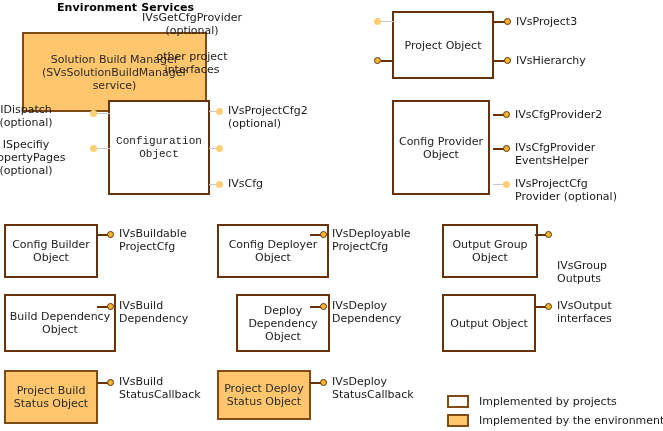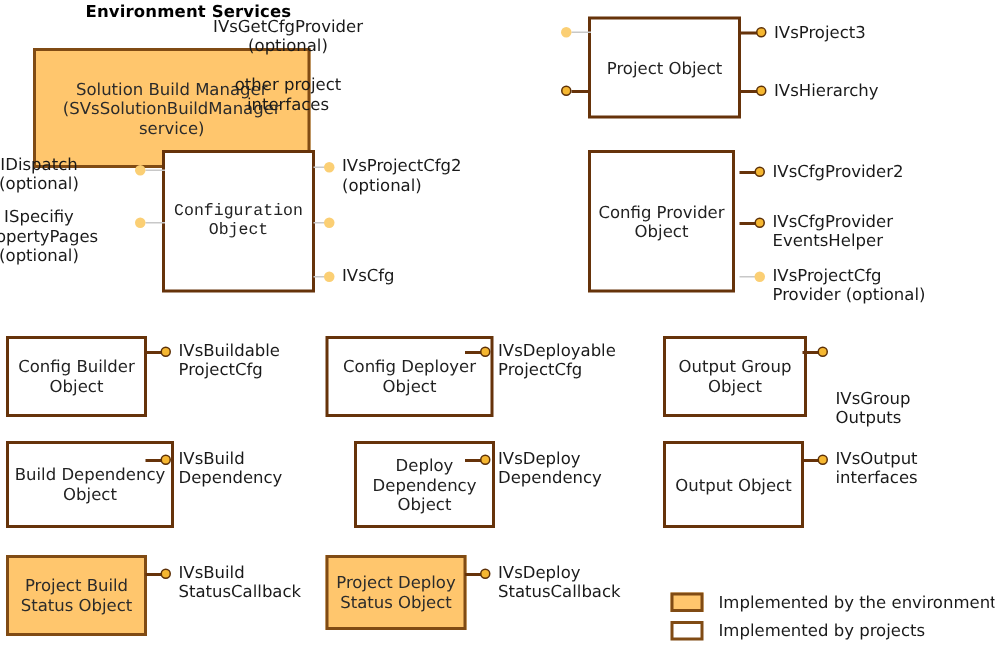--- a/index.html
+++ b/index.html
@@ -264,22 +264,22 @@
     <span class="boxlabel">Project Deploy
 Status Object</span>
   </div>
   <div class="lead" style="left:310px; top:382px; width:12px;"></div>
   <div class="dot" style="left:320px; top:379px;"></div>
   <div class="iface right" style="left:332px; top:375px; width:115px;">IVsDeploy
 StatusCallback</div>
 
   <div class="legend" style="left:447px; top:395px;">
     <div class="legend-row">
+      <span class="swatch"></span>
+      <span class="legend-text">Implemented by projects</span>
+    </div>
+    <div class="legend-row">
       <span class="swatch env"></span>
       <span class="legend-text">Implemented by the environment</span>
     </div>
-    <div class="legend-row">
-      <span class="swatch"></span>
-      <span class="legend-text">Implemented by projects</span>
-    </div>
   </div>
 
 </div>
 
 </body></html>

